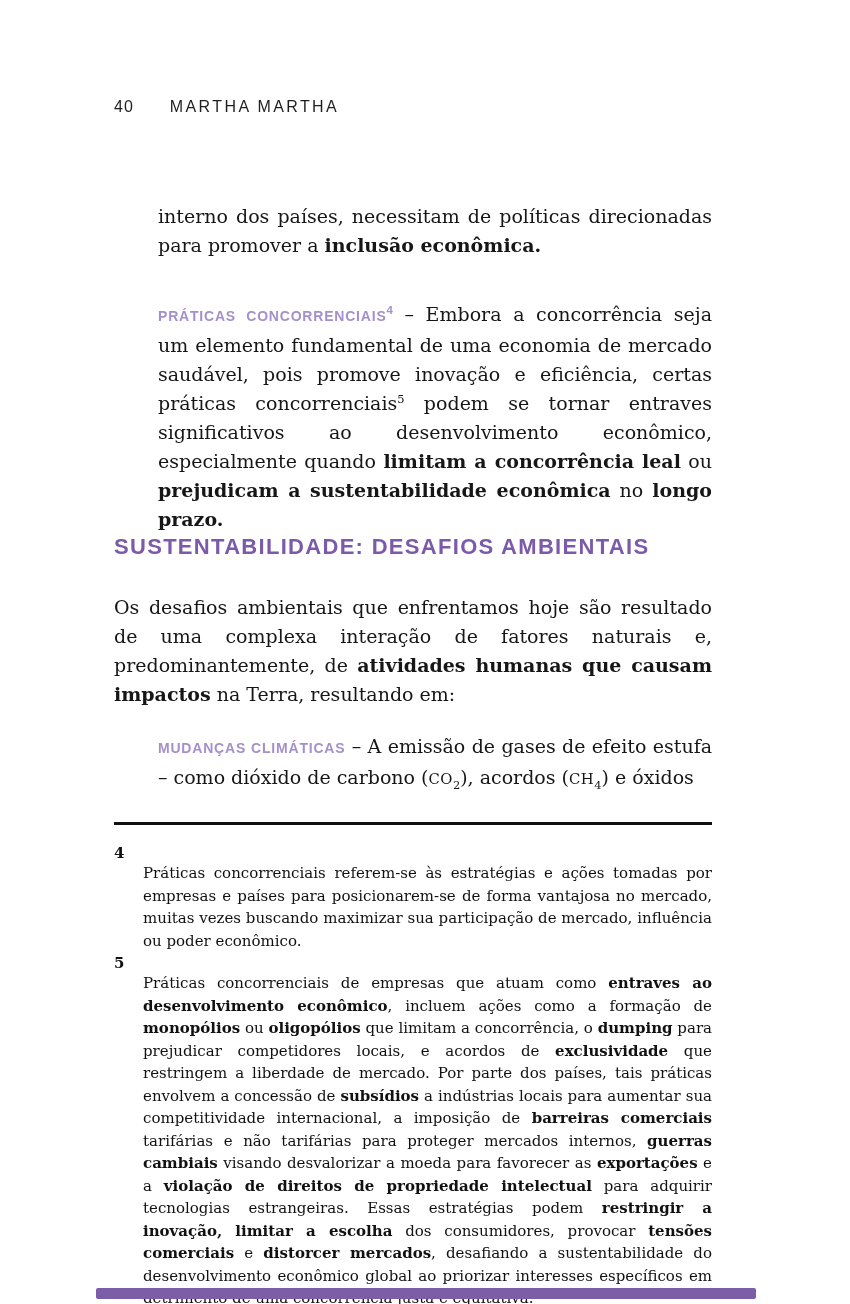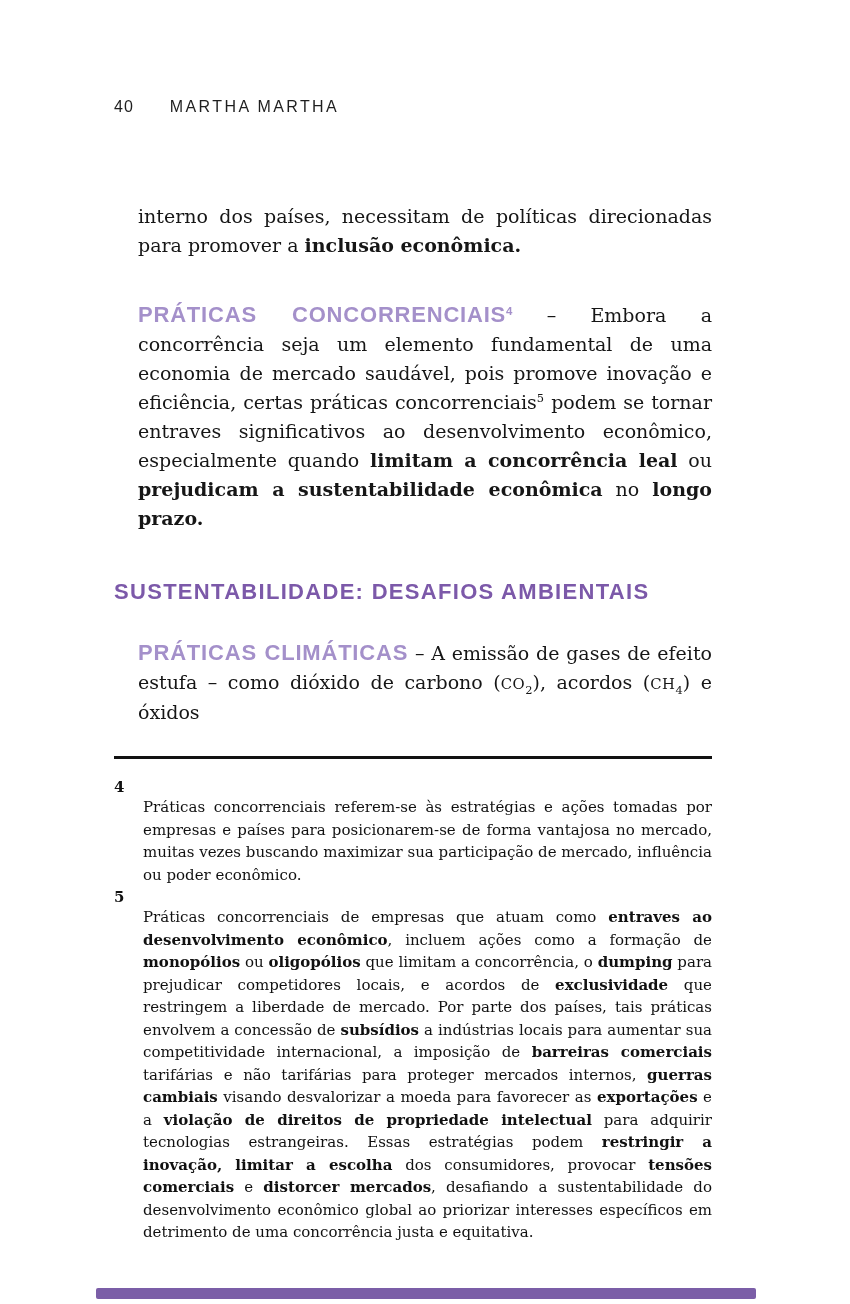--- a/index.html
+++ b/index.html
@@ -34,40 +34,39 @@
   
   .para{
     font-family:"DejaVu Serif", serif;
     font-size:19px;
     line-height:29px;
     text-align:justify;
     hyphens:auto;
     -webkit-hyphens:auto;
     color:var(--text);
   }
-  .indent{margin-left:24px;}
+  .indent{margin-left:44px;}
   .p1{margin-top:86px;}
   .p2{margin-top:40px;}
   .p3{margin-top:0;}
   .p4{margin-top:23px;}
   .section-heading{
-    margin-top:46px;
     margin-bottom:33px;
     font-family:"Liberation Sans", sans-serif;
     font-weight:700;
     font-size:22px;
     letter-spacing:1.3px;
     color:var(--heading);
   }
   
   .run-b{font-weight:700;}
   .run-label{
     font-family:"Liberation Sans", sans-serif;
     font-weight:700;
-    font-size:22px;
+    font-size:14px;
     letter-spacing:0.8px;
     color:var(--label);
   }
   .run-sup{vertical-align:super;font-size:0.60em;line-height:0;}
   .run-labelsup{
     vertical-align:super;font-size:0.60em;line-height:0;
     font-family:"Liberation Sans", sans-serif;
     font-weight:700;
     color:var(--label);
   }
@@ -120,22 +119,23 @@
       <span class="pagenum">40</span>
       <span class="author">MARTHA MARTHA</span>
     </header>
 
     <p class="para indent p1" lang="pt-BR"><span>interno dos países, necessitam de políticas direcionadas para promover a </span><span class="run-b">inclusão econômica.</span></p>
 
     <p class="para indent p2" lang="pt-BR"><span class="run-label">PRÁTICAS CONCORRENCIAIS</span><span class="run-labelsup">4</span><span> – Embora a concorrência seja um elemento fundamental de uma economia de mercado saudável, pois promove inovação e eficiência, certas práticas concorrenciais</span><span class="run-sup">5</span><span> podem se tornar entraves significativos ao desenvolvimento econômico, especialmente quando </span><span class="run-b">limitam a concorrência leal</span><span> ou </span><span class="run-b">prejudicam a sustentabilidade econômica</span><span> no </span><span class="run-b">longo prazo.</span></p>
 
     <h2 class="section-heading">SUSTENTABILIDADE: DESAFIOS AMBIENTAIS</h2>
 
+    <p class="para p3" lang="pt-BR"><span>Os desafios ambientais que enfrentamos hoje são resultado de uma complexa interação de fatores naturais e, predominantemente, de </span><span class="run-b">atividades humanas que causam impactos</span><span> na Terra, resultando em:</span></p>
 
-    <p class="para indent p4" lang="pt-BR"><span class="run-label">PRÁTICAS CLIMÁTICAS</span><span> – A emissão de gases de efeito estufa – como dióxido de carbono (</span><span class="run-sc">CO</span><span class="run-sub">2</span><span>), acordos (</span><span class="run-sc">CH</span><span class="run-sub">4</span><span>) e óxidos</span></p>
+    <p class="para indent p4" lang="pt-BR"><span class="run-label">MUDANÇAS CLIMÁTICAS</span><span> – A emissão de gases de efeito estufa – como dióxido de carbono (</span><span class="run-sc">CO</span><span class="run-sub">2</span><span>), acordos (</span><span class="run-sc">CH</span><span class="run-sub">4</span><span>) e óxidos</span></p>
 
     <div class="footnote-rule"></div>
 
     <section class="footnotes">
       <div class="footnote">
         <span class="fn-num">4</span>
         <span class="fn-text" lang="pt-BR"><span>Práticas concorrenciais referem-se às estratégias e ações tomadas por empresas e países para posicionarem-se de forma vantajosa no mercado, muitas vezes buscando maximizar sua participação de mercado, influência ou poder econômico.</span></span>
       </div>
       <div class="footnote">
         <span class="fn-num">5</span>

